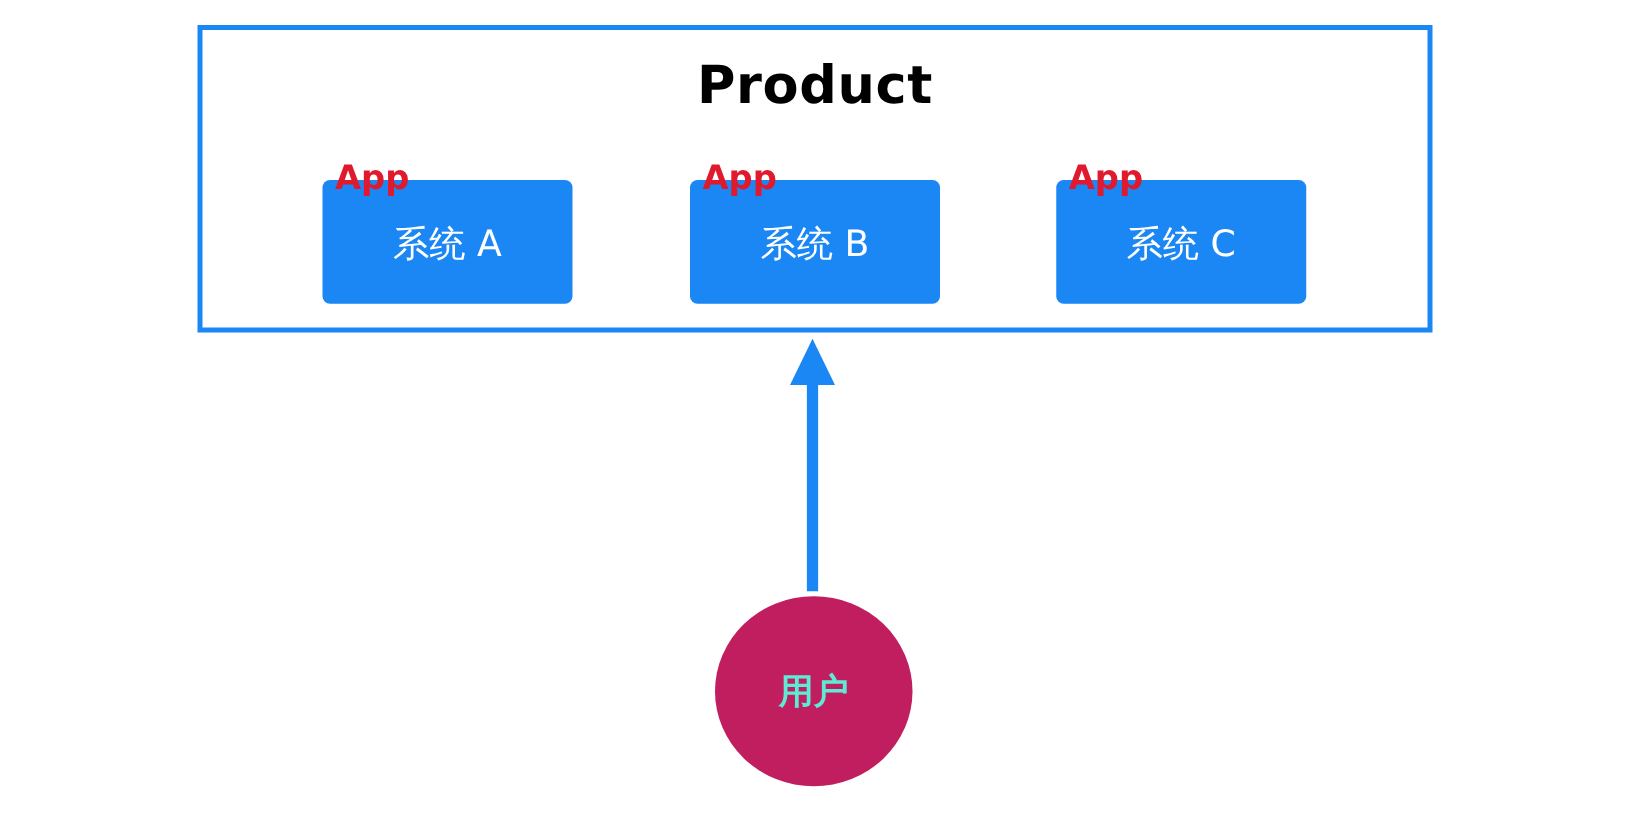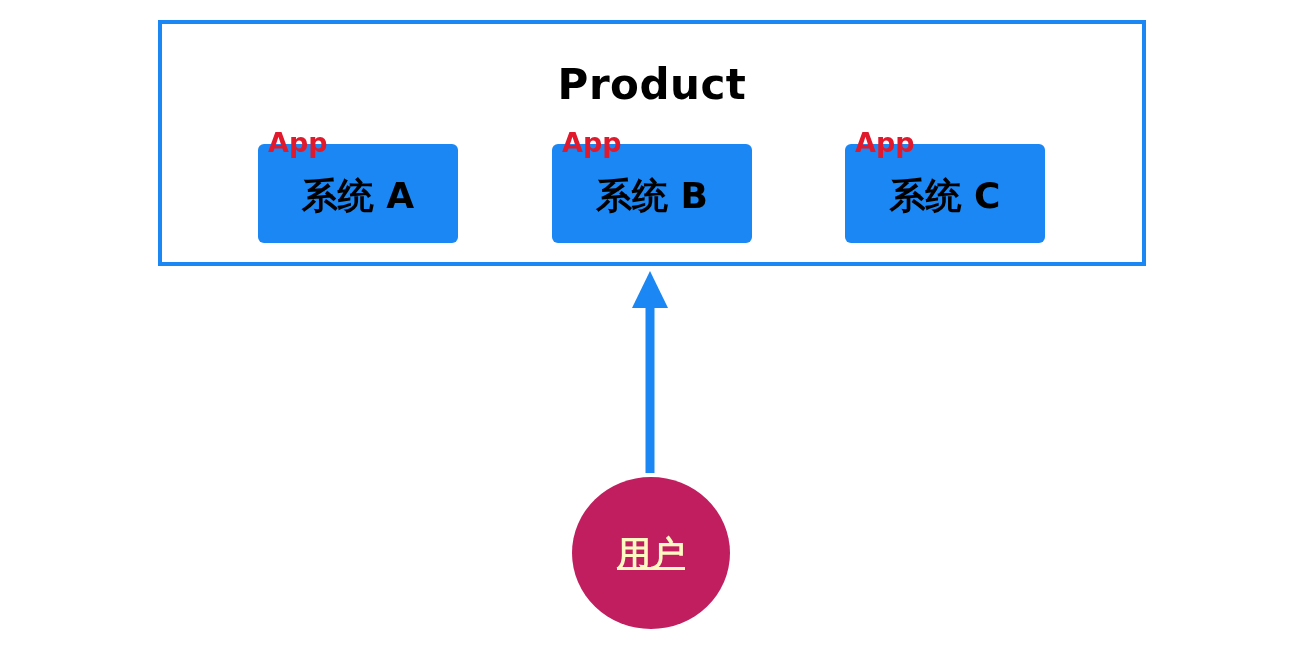--- a/index.html
+++ b/index.html
@@ -22,21 +22,21 @@
     top: 20px;
     width: 988px;
     height: 246px;
     border: 4px solid #1b87f5;
     box-sizing: border-box;
     background: #ffffff;
   }
   .product-title {
     position: absolute;
     left: 158px;
-    top: 60px;
+    top: 43px;
     width: 988px;
     text-align: center;
     font-size: 42px;
     font-weight: bold;
     color: #000000;
     letter-spacing: 0.5px;
   }
   
   .system-box {
     position: absolute;
@@ -46,23 +46,23 @@
     background: #1b87f5;
     border-radius: 6px;
     display: flex;
     align-items: center;
     justify-content: center;
   }
   .system-box.box-a { left: 258px; }
   .system-box.box-b { left: 552px; }
   .system-box.box-c { left: 845px; }
   .system-label {
-    color: #000000;
-    font-size: 36px;
-    font-weight: 700;
+    color: #ffffff;
+    font-size: 29px;
+    font-weight: 400;
     line-height: 1;
     padding-top: 4px;
   }
   .app-tag {
     position: absolute;
     left: 10px;
     top: -15px;
     color: #e0192d;
     font-size: 27px;
     font-weight: bold;
@@ -83,25 +83,24 @@
     top: 477px;
     width: 158px;
     height: 152px;
     background: #c01e5f;
     border-radius: 50%;
     display: flex;
     align-items: center;
     justify-content: center;
   }
   .user-label {
-    color: #fef9c3;
-    font-size: 34px;
+    color: #5eead4;
+    font-size: 28px;
     font-weight: bold;
     line-height: 1;
-    text-decoration: underline;
   }
 </style>
 </head>
 <body>
 
 <div class="canvas">
 
   <div class="product-boundary"></div>
 
   <div class="product-title">Product</div>

